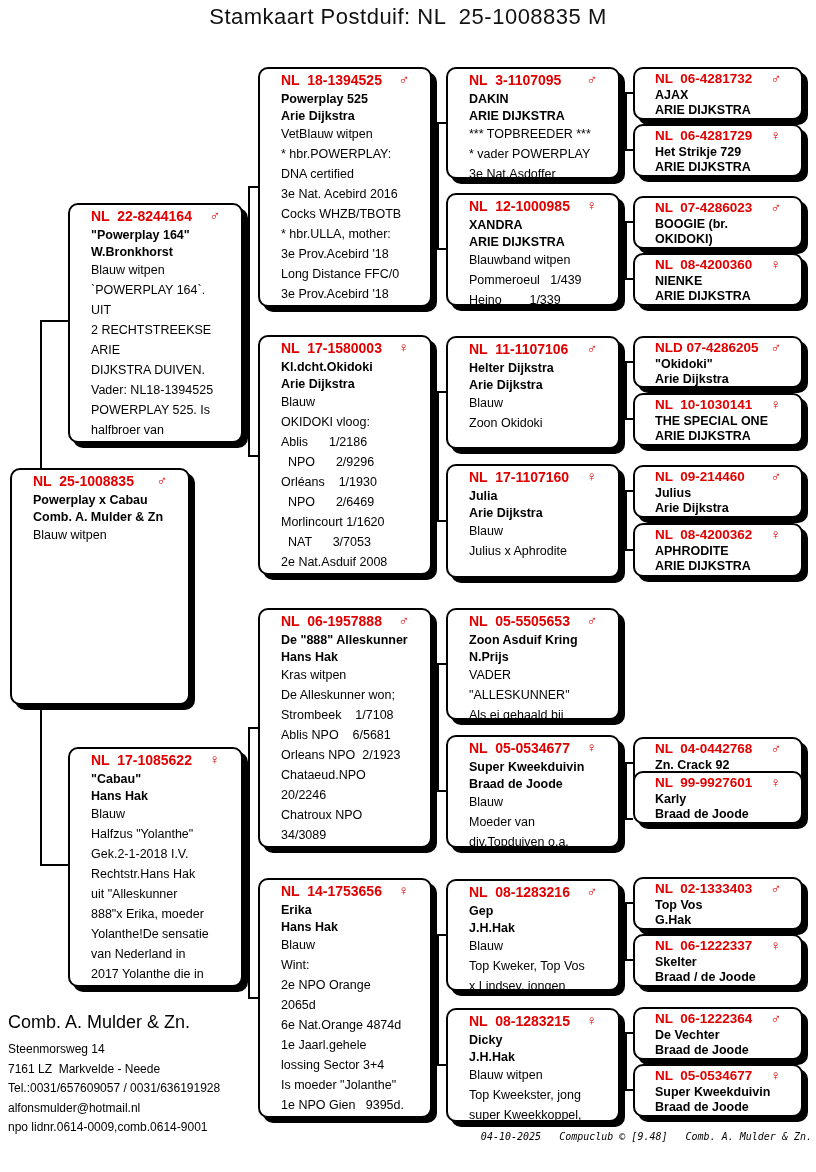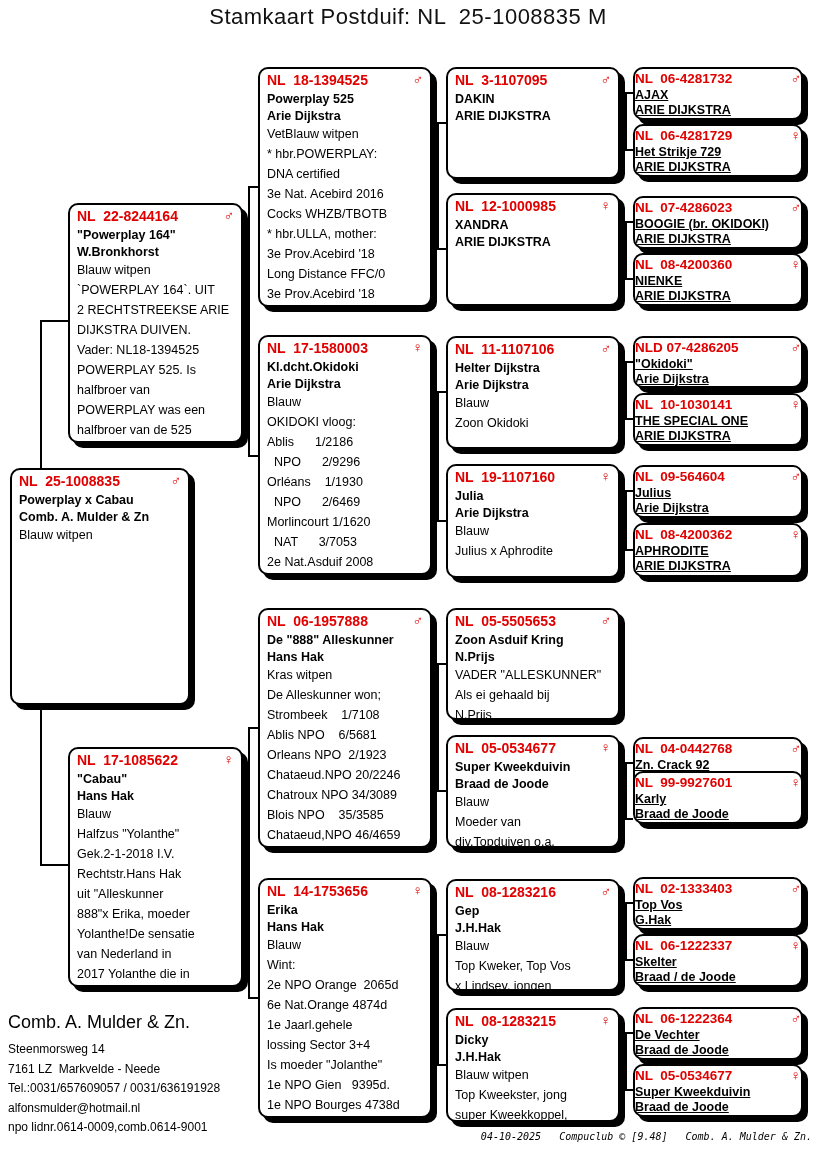--- a/index.html
+++ b/index.html
@@ -1,27 +1,27 @@
 <!DOCTYPE html>
 <html><head>
 <meta charset="utf-8">
 <style>
   html,body{margin:0;padding:0;background:#fff;}
   body{width:816px;height:1172px;position:relative;font-family:"Liberation Sans",sans-serif;color:#000;}
   .title{position:absolute;top:4px;left:0;width:100%;text-align:center;font-size:22px;letter-spacing:.5px;white-space:pre;color:#111;}
-  .box{position:absolute;background:#fff;border:2px solid #000;border-radius:10px;box-shadow:5px 5px 0 #000;padding:3px 7px;overflow:hidden;box-sizing:border-box;}
+  .box{position:absolute;background:#fff;border:2px solid #000;border-radius:10px;box-shadow:5px 5px 0 #000;padding:3px 21px;overflow:hidden;box-sizing:border-box;}
   .hd{display:flex;justify-content:space-between;align-items:flex-start;height:19px;}
   .ring{color:#e10000;font-weight:bold;font-size:14px;white-space:pre;}
   .sex{color:#e10000;font-weight:bold;font-size:14px;line-height:15px;}
   .nm,.ow{font-weight:bold;font-size:12.5px;line-height:16.5px;white-space:pre-wrap;}
   .info{font-size:12.5px;line-height:20px;white-space:pre-wrap;}
-  .sm{padding:2px 0;}
+  .sm{padding:2px 20px;}
   .sm .hd{height:17px;}
   .sm .ring{font-size:13.5px;}
-  .sm .nm,.sm .ow{line-height:15px;text-decoration:underline;}
+  .sm .nm,.sm .ow{line-height:15px;}
   .cline{position:absolute;background:#000;}
   .contact{position:absolute;left:8px;top:1012px;}
   .contact-name{font-weight:normal;font-size:18px;margin-bottom:7px;}
   .contact-lines{font-size:12px;line-height:19.5px;white-space:pre-wrap;}
   .footer{position:absolute;right:4px;top:1131px;font-family:"DejaVu Sans Mono",monospace;font-style:italic;font-size:10px;white-space:pre;}
 </style>
 </head>
 <body>
 
 <div class="title">Stamkaart Postduif: NL  25-1008835 M</div>
@@ -194,42 +194,48 @@
 1e N.U.14.226d.</div>
 </div>
 
 <div class="box" style="left:446px;top:67px;width:174px;height:112px">
   <div class="hd">
       <span class="ring">NL  3-1107095</span>
       <span class="sex">♂</span>
     </div>
   <div class="nm">DAKIN</div>
   <div class="ow">ARIE DIJKSTRA</div>
+  <div class="info">*** TOPBREEDER ***
+* vader POWERPLAY
+3e Nat.Asdoffer</div>
 </div>
 <div class="box" style="left:446px;top:193px;width:174px;height:113px">
   <div class="hd">
       <span class="ring">NL  12-1000985</span>
       <span class="sex">♀</span>
     </div>
   <div class="nm">XANDRA</div>
   <div class="ow">ARIE DIJKSTRA</div>
+  <div class="info">Blauwband witpen
+Pommeroeul   1/439
+Heino        1/339</div>
 </div>
 <div class="box" style="left:446px;top:336px;width:174px;height:113px">
   <div class="hd">
       <span class="ring">NL  11-1107106</span>
       <span class="sex">♂</span>
     </div>
   <div class="nm">Helter Dijkstra</div>
   <div class="ow">Arie Dijkstra</div>
   <div class="info">Blauw
 Zoon Okidoki</div>
 </div>
 <div class="box" style="left:446px;top:464px;width:174px;height:114px">
   <div class="hd">
-      <span class="ring">NL  19-1107160</span>
+      <span class="ring">NL  17-1107160</span>
       <span class="sex">♀</span>
     </div>
   <div class="nm">Julia</div>
   <div class="ow">Arie Dijkstra</div>
   <div class="info">Blauw
 Julius x Aphrodite</div>
 </div>
 <div class="box" style="left:446px;top:608px;width:174px;height:112px">
   <div class="hd">
       <span class="ring">NL  05-5505653</span>
@@ -318,21 +324,21 @@
 <div class="box sm" style="left:633px;top:393px;width:170px;height:53px">
   <div class="hd">
       <span class="ring">NL  10-1030141</span>
       <span class="sex">♀</span>
     </div>
   <div class="nm">THE SPECIAL ONE</div>
   <div class="ow">ARIE DIJKSTRA</div>
 </div>
 <div class="box sm" style="left:633px;top:465px;width:170px;height:53px">
   <div class="hd">
-      <span class="ring">NL  09-564604</span>
+      <span class="ring">NL  09-214460</span>
       <span class="sex">♂</span>
     </div>
   <div class="nm">Julius</div>
   <div class="ow">Arie Dijkstra</div>
 </div>
 <div class="box sm" style="left:633px;top:523px;width:170px;height:54px">
   <div class="hd">
       <span class="ring">NL  08-4200362</span>
       <span class="sex">♀</span>
     </div>

